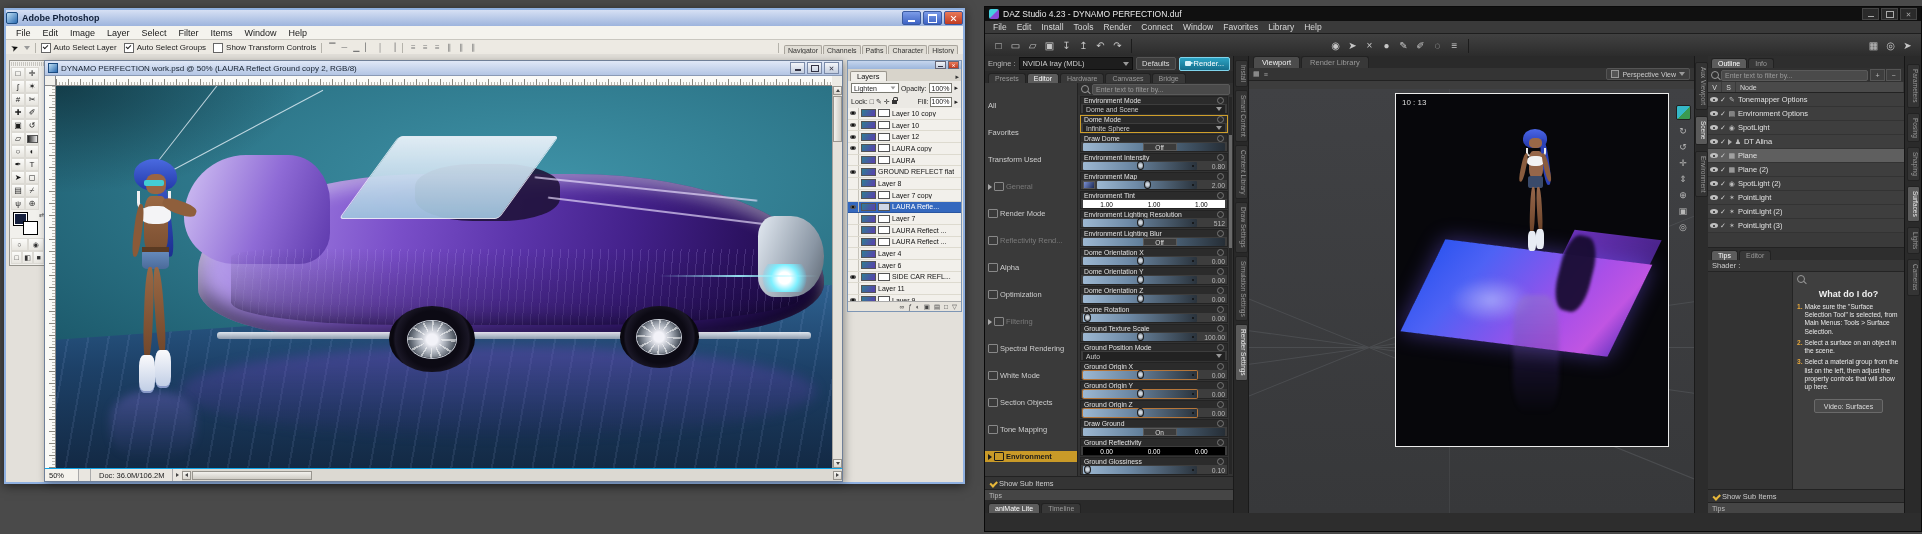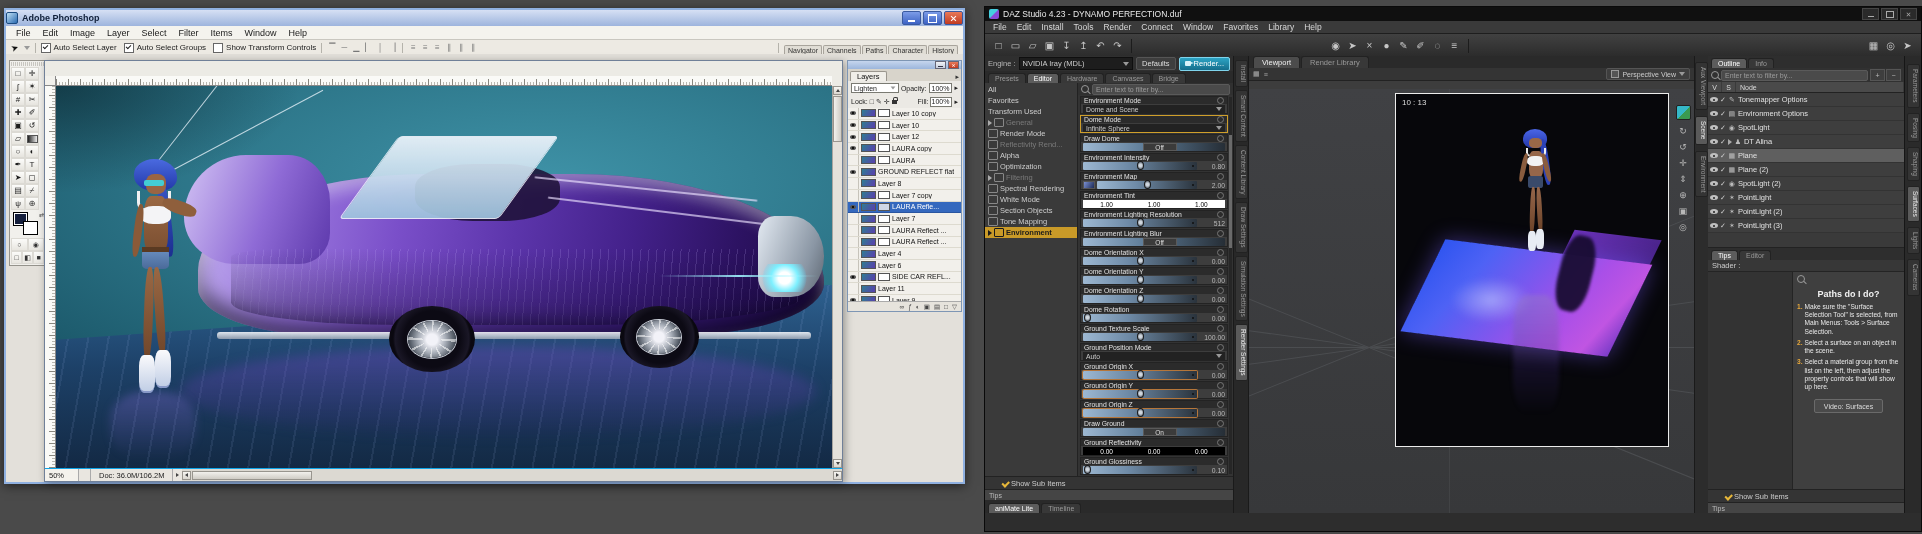--- a/index.html
+++ b/index.html
@@ -147,21 +147,21 @@
   .engfld{flex:1;height:11px;background:#1d1d1d;border:1px solid #0f0f0f;font-size:7.5px;color:#ccc;display:flex;align-items:center;justify-content:space-between;padding:0 3px;min-width:0;}
   .defbtn{height:11px;padding:0 5px;background:#3e3e3e;border:1px solid #555;font-size:7.5px;color:#ddd;display:flex;align-items:center;border-radius:2px;flex:none;}
   .renbtn{height:12px;padding:0 5px;background:linear-gradient(#2ca4c4,#156e8c);border:1px solid #7fd4ec;font-size:7.5px;color:#fff;display:flex;align-items:center;gap:3px;border-radius:2px;flex:none;}
   .camdot{width:6px;height:5px;background:#d8f2fa;border-radius:1px;position:relative;}
   .camdot::after{content:'';position:absolute;right:-3px;top:1px;border-top:1.5px solid transparent;border-bottom:1.5px solid transparent;border-left:3px solid #d8f2fa;}
   .rstabs{height:12px;display:flex;align-items:flex-end;background:#2a2a2a;padding-left:3px;gap:1px;flex:none;}
   .rstab{font-size:7px;color:#999;background:#383838;padding:1px 6px;border-radius:3px 3px 0 0;border:1px solid #222;border-bottom:none;}
   .rstab.act{background:#5c5c5c;color:#fff;}
   .rsbody{flex:1;display:flex;min-height:0;}
   .cats{width:92px;background:#3a3a3a;border-right:1px solid #222;padding-top:1px;flex:none;}
-  .cat{height:11px;display:flex;align-items:center;gap:2px;padding:0 3px;font-size:7.5px;color:#ccc;white-space:nowrap;overflow:hidden;}
+  .cat{height:11px;display:flex;align-items:center;gap:2px;padding:0 3px;font-size:7.5px;color:#ccc;white-space:nowrap;overflow:hidden;margin-top:16px;}
   .cat.dim{color:#7a7a7a;}
   .cat.act{background:#c99a28;color:#1a1a1a;font-weight:bold;}
   .catic{width:8px;height:7px;border:1px solid #888;border-radius:1px;flex:none;}
   .pcol{flex:1;display:flex;flex-direction:column;min-width:0;}
   .psearch{height:12px;display:flex;align-items:center;gap:3px;padding:0 3px;background:#303030;flex:none;}
   .sfield{flex:1;height:9px;background:#4a4a4a;border:1px solid #5a5a5a;border-radius:2px;font-size:7px;color:#9a9a9a;display:flex;align-items:center;padding:0 3px;min-width:0;white-space:nowrap;overflow:hidden;}
   .plist{flex:1;padding:1px 5px 0 2px;position:relative;overflow:hidden;}
   .pscroll{position:absolute;right:1px;top:2px;bottom:2px;width:3px;background:#262626;}
   .pscroll::after{content:'';position:absolute;top:10%;width:3px;height:30%;background:#6a6a6a;}
   .param{border:1px solid #232323;background:#3d3d3d;margin-bottom:1px;}
@@ -172,21 +172,21 @@
   .pdrop{flex:1;height:8px;background:#222;display:flex;align-items:center;justify-content:space-between;padding:0 3px;font-size:6.8px;color:#ccc;min-width:0;}
   .ptog{flex:1;height:8px;background:linear-gradient(90deg,#9db8d2 0%,#5c7a96 45%,#262e36 100%);position:relative;border-radius:1px;}
   .ppill{position:absolute;left:42%;top:0;width:34px;height:8px;background:#3b3b3b;border:1px solid #5a5a5a;font-size:6.5px;color:#ddd;display:flex;align-items:center;justify-content:center;box-sizing:border-box;}
   .strk{flex:1;height:8px;background:linear-gradient(90deg,#9db8d2,#6e8aa6 40%,#2a333c 100%);position:relative;border-radius:1px;}
   .strk.orange{box-shadow:0 0 0 1px #b5763a;}
   .shnd{position:absolute;top:-1px;width:7px;height:9px;background:radial-gradient(circle,#cfd6dd 30%,#6a7480 80%);border:1px solid #1a1a1a;border-radius:50%;box-sizing:border-box;}
   .sdot{position:absolute;right:3px;top:3px;width:2px;height:2px;background:#111;border-radius:50%;}
   .pval{width:26px;flex:none;font-size:6.8px;color:#b8b8b8;text-align:right;}
   .mthumb{width:12px;height:8px;flex:none;background:linear-gradient(120deg,#7a8fd0,#1c2a56);border:1px solid #555;box-sizing:border-box;}
   .pclr{flex:1;height:8px;display:flex;align-items:center;justify-content:space-around;font-size:6.5px;}
-  .showsub{height:12px;display:flex;align-items:center;gap:3px;padding:0 16px;background:#343434;border-top:1px solid #222;font-size:7.5px;color:#ccc;flex:none;}
+  .showsub{height:12px;display:flex;align-items:center;gap:3px;padding:0 4px;background:#343434;border-top:1px solid #222;font-size:7.5px;color:#ccc;flex:none;}
   .gchk{width:7px;height:7px;position:relative;flex:none;}
   .gchk::after{content:'';position:absolute;left:1px;top:1px;width:5px;height:2.5px;border-left:2px solid #e8b83a;border-bottom:2px solid #e8b83a;transform:rotate(-45deg);}
   .tipsbar{height:10px;background:#454545;border-top:1px solid #222;display:flex;align-items:center;padding:0 4px;font-size:7px;color:#bbb;flex:none;}
   .animrow{height:13px;background:#2a2a2a;display:flex;align-items:flex-end;gap:1px;padding-left:3px;flex:none;}
   
   .dock{width:14px;background:#282828;border-right:1px solid #1a1a1a;display:flex;flex-direction:column;align-items:center;padding-top:4px;gap:3px;flex:none;}
   .vtab{writing-mode:vertical-rl;font-size:6.5px;color:#9a9a9a;background:#343434;border:1px solid #222;padding:4px 0;width:11px;text-align:center;border-radius:2px;}
   .vtab.act{background:#5a5a5a;color:#eee;}
   .rstrip{width:16px;background:#2a2a2a;border-left:1px solid #161616;display:flex;flex-direction:column;align-items:center;gap:5px;padding-top:8px;flex:none;}
   
@@ -356,20 +356,35 @@
             <div class="modecell">◉</div>
           </div>
         <div class="modebar" id="ps-screenmodes">
             <div class="modecell">□</div>
             <div class="modecell">◧</div>
             <div class="modecell">■</div>
           </div>
       </div>
 
       <div class="dw">
+        <div class="dwt">
+          <div class="dwico"></div>
+          <span class="t">DYNAMO PERFECTION work.psd @ 50% (LAURA Reflect Ground copy 2, RGB/8)</span>
+          <div class="wbs">
+            <div class="dwb">
+                <div class="minb"></div>
+              </div>
+            <div class="dwb">
+                <div class="maxb"></div>
+              </div>
+            <div class="dwb">
+                <div class="xg"></div>
+              </div>
+          </div>
+        </div>
         <div class="rc"></div>
         <div class="rt"></div>
         <div class="rl"></div>
 
         <div class="cvs">
           <div class="art">
             <div class="cv-dark"></div>
             <div class="sk" style="left:13%;top:20%;width:16%;transform:rotate(-52deg);"></div>
             <div class="sk" style="left:15%;top:22%;width:22%;transform:rotate(-28deg);"></div>
             <div class="cv-floor"></div>
@@ -1180,21 +1195,21 @@
               </div>
             <div class="shrow">
                 <span>Shader :</span>
               </div>
             <div class="subody">
               <div class="matlist"></div>
               <div class="helpcol">
                 <div style="height:10px;display:flex;align-items:center;">
                     <span class="mag"></span>
                   </div>
-                <div class="htitle">Paths do I do?</div>
+                <div class="htitle">What do I do?</div>
                 <div id="dz-steps">
                     <div class="hstep">
                       <span class="hnum">1.</span>
                       <span>Make sure the "Surface Selection Tool" is selected, from Main Menus: Tools &gt; Surface Selection.</span>
                     </div>
                     <div class="hstep">
                       <span class="hnum">2.</span>
                       <span>Select a surface on an object in the scene.</span>
                     </div>
                     <div class="hstep">

